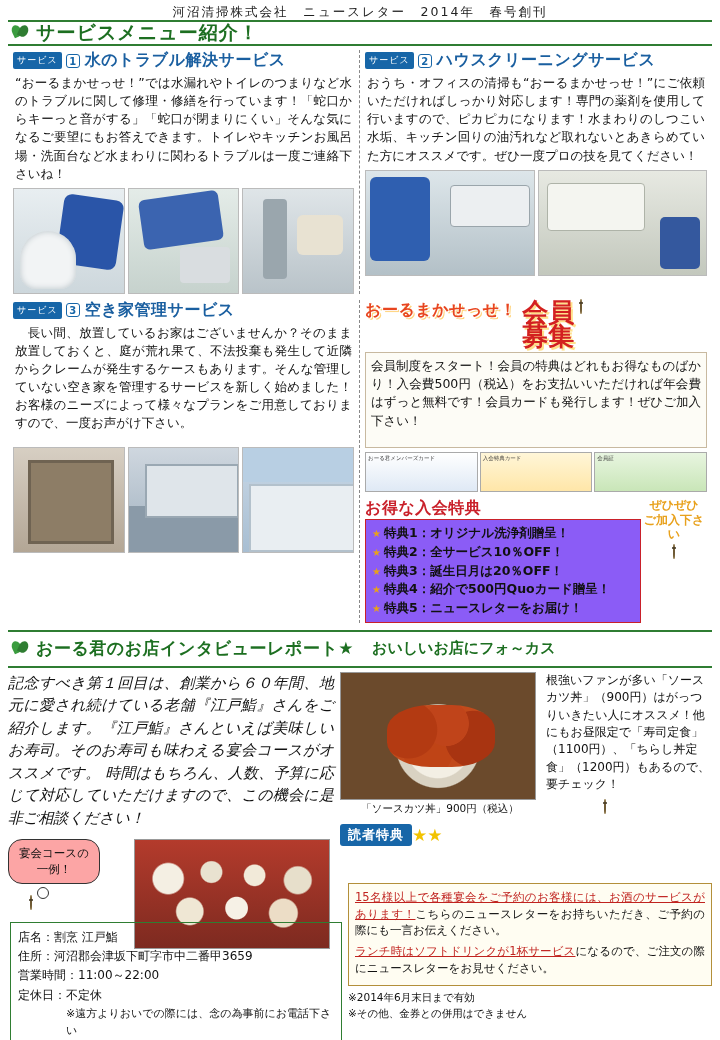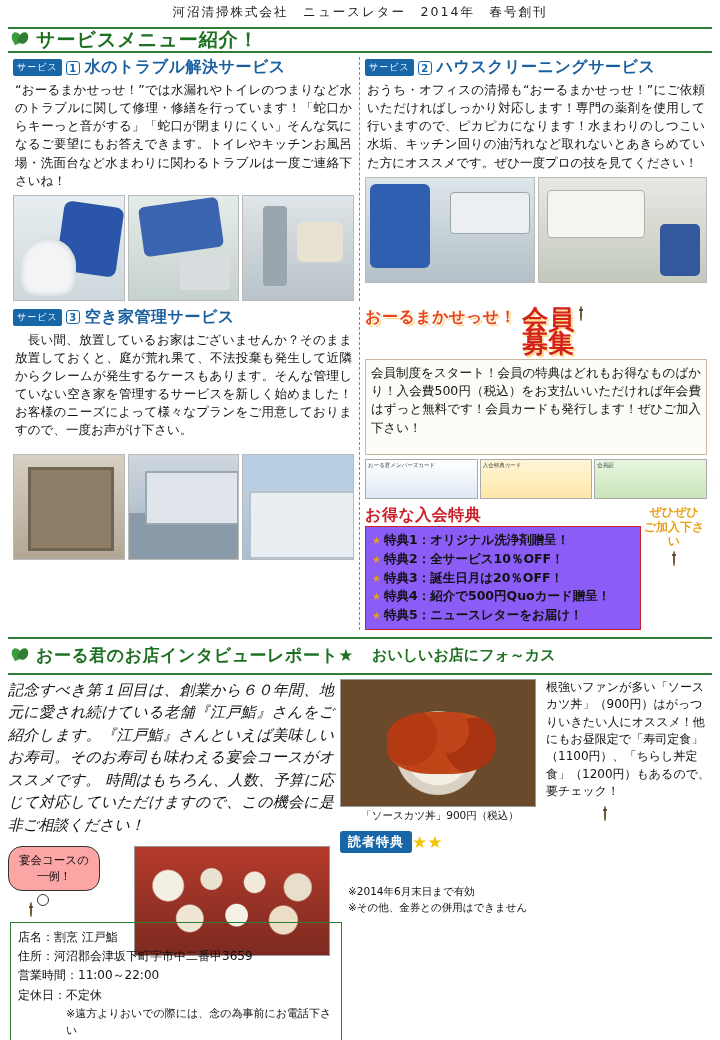--- a/index.html
+++ b/index.html
@@ -22,21 +22,21 @@
     letter-spacing:2px;
     color:#222;
     height:16px;
     line-height:16px;
   }
   .title-bar {
     display:flex; align-items:center;
     border-top:2px solid #2f7d32;
     border-bottom:2px solid #2f7d32;
     height:26px;
-    margin-top:7px;
+    margin-top:0;
     padding-left:4px;
     background:#fff;
   }
   .leaf { width:18px; height:18px; margin-right:6px; position:relative; flex:none; }
   .leaf:before, .leaf:after {
     content:""; position:absolute; width:9px; height:12px; border-radius:50% 50% 50% 0;
     background:#3b9c3f;
   }
   .leaf:before { left:0; top:1px; transform:rotate(-25deg); }
   .leaf:after { left:7px; top:1px; transform:rotate(25deg); background:#2f7d32; }
@@ -379,20 +379,24 @@
             <span class="eye l"></span>
               <span class="eye r"></span>
           </span>
           <span class="beak"></span>
         </span>
       </span>
     </div>
   </div>
 
   <div style="position:absolute; left:348px; top:880px; width:364px;">
+    <div class="reader-box">
+      <p><span class="u">15名様以上で各種宴会をご予約のお客様には、お酒のサービスがあります！</span><span>こちらのニュースレターをお持ちいただき、ご予約の際にも一言お伝えください。</span></p>
+      <p><span class="u">ランチ時はソフトドリンクが1杯サービス</span><span>になるので、ご注文の際にニュースレターをお見せください。</span></p>
+    </div>
     <div class="note">※2014年6月末日まで有効</div>
     <div class="note" style="margin-top:0">※その他、金券との併用はできません</div>
   </div>
 
   <div style="position:absolute; left:10px; top:922px;">
     <div class="shop-box">
       <div>店名：割烹 江戸鮨</div>
       <div>住所：河沼郡会津坂下町字市中二番甲3659</div>
       <div>営業時間：11:00～22:00</div>
       <div>定休日：不定休</div>

